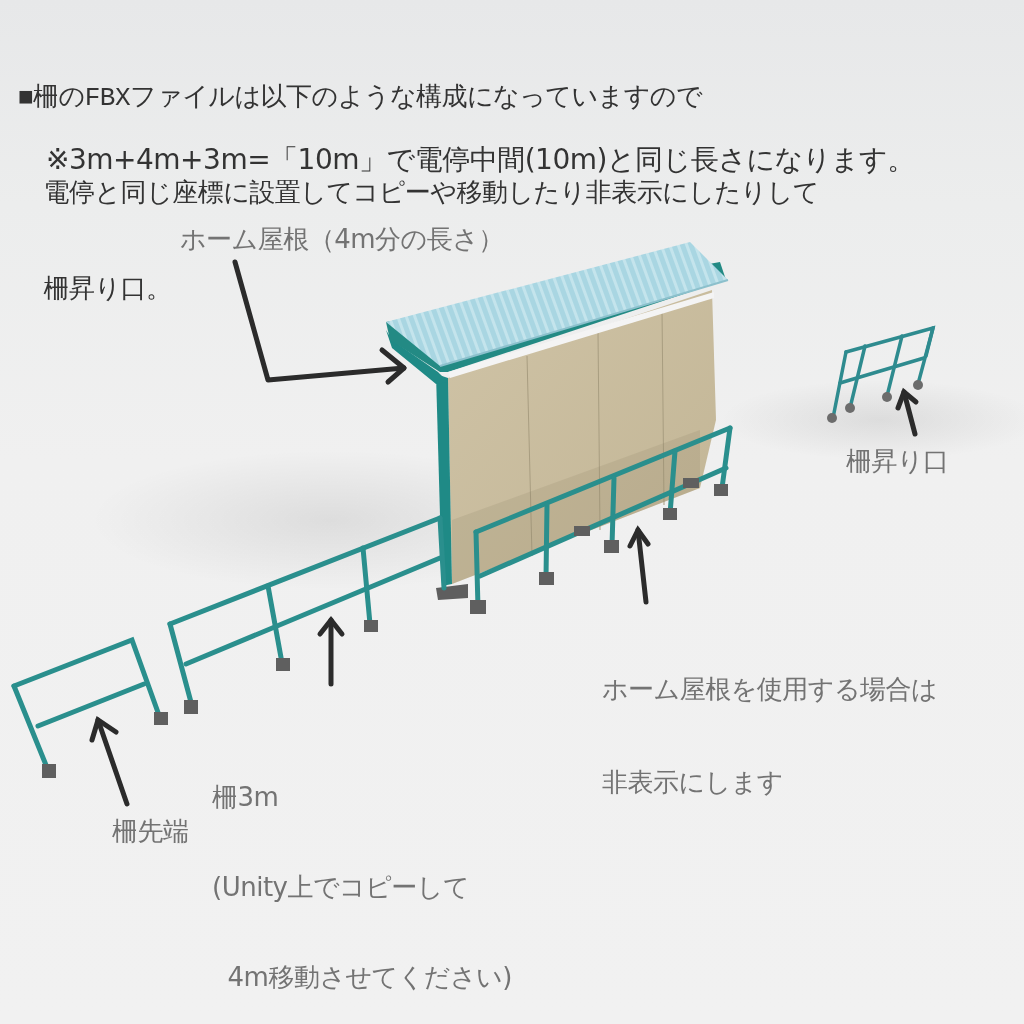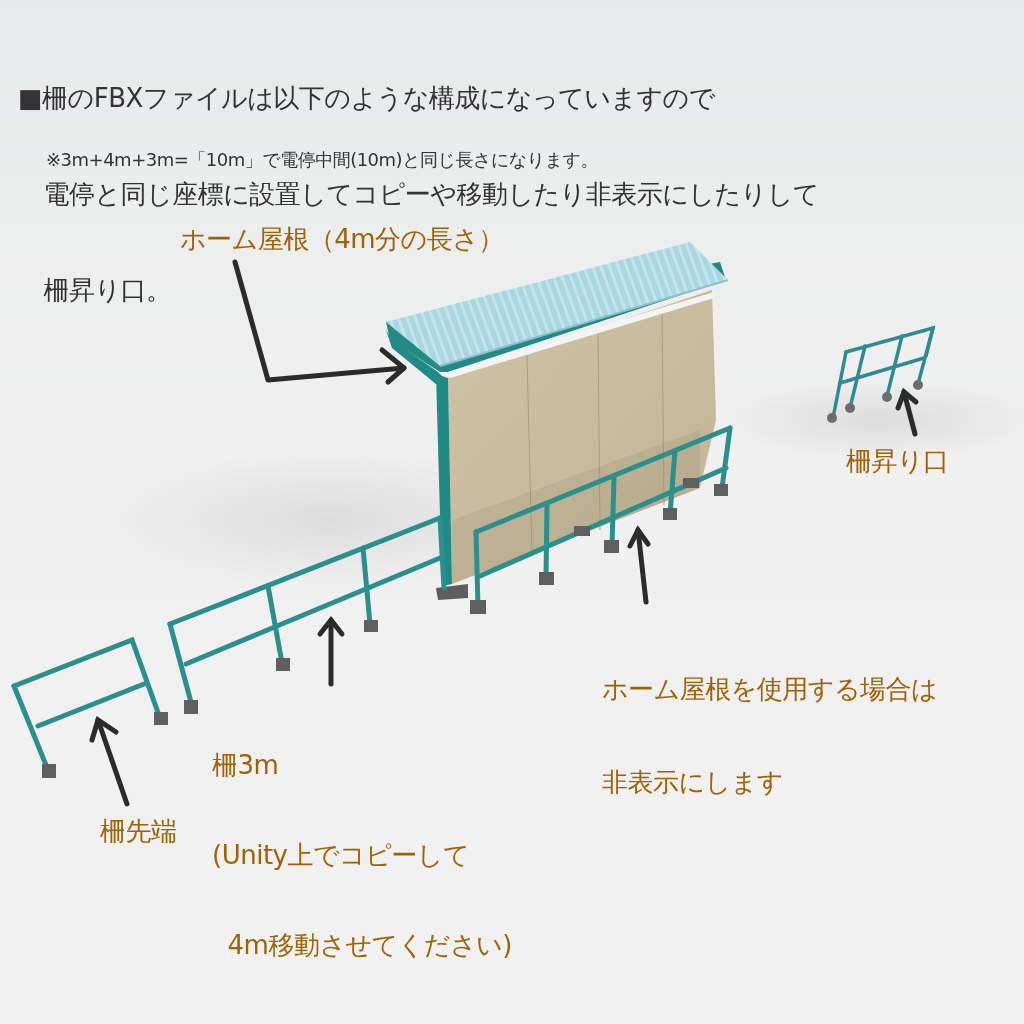--- a/index.html
+++ b/index.html
@@ -2,26 +2,26 @@
 <html><head>
 <meta charset="utf-8">
 <style>
   html, body { margin:0; padding:0; }
   body {
     width:1024px; height:1024px; overflow:hidden; position:relative;
     background: linear-gradient(180deg, #e7e8e9 0%, #eceded 20%, #f0f0f0 45%, #f1f1f1 100%);
     font-family: "DejaVu Sans", "Liberation Sans", sans-serif;
     color:#333;
   }
-  .txt { position:absolute; font-size:18px; line-height:31px; color:#333; white-space:pre; letter-spacing:-0.5px; }
-  .intro { left:18px; top:18px; font-size:26px; line-height:32px; }
+  .txt { position:absolute; font-size:28px; line-height:31px; color:#333; white-space:pre; letter-spacing:-0.5px; }
+  .intro { left:18px; top:18px; font-size:26px; line-height:32px;font-family:Liberation Mono, monospace; }
   .intro .line { display:block; }
   .note { left:46px; top:144px; }
   .scene { position:absolute; left:0; top:0; width:1024px; height:1024px; }
-  .label { position:absolute; font-size:26px; line-height:30px; color:#a16207; white-space:pre; letter-spacing:-0.5px; }
+  .label { position:absolute; font-size:26px; line-height:30px; color:#737373; white-space:pre; letter-spacing:-0.5px; }
   .label .line { display:block; }
 </style>
 </head>
 <body>
 
 <div class="txt intro">
   <span class="line">■柵のFBXファイルは以下のような構成になっていますので</span>
   <span class="line">　電停と同じ座標に設置してコピーや移動したり非表示にしたりして</span>
   <span class="line">　柵昇り口。</span>
 </div>
@@ -154,19 +154,19 @@
 <div class="label" style="left:602px; top:612px; line-height:31px;">
   <span class="line">ホーム屋根を使用する場合は</span>
   <span class="line">非表示にします</span>
   
   
   
   
   
 </div>
 
-<div class="label" style="left:212px; top:690px; line-height:30px;">
+<div class="label" style="left:212px; top:722px; line-height:30px;">
   <span class="line">柵3m</span>
   <span class="line">(Unity上でコピーして</span>
   <span class="line">  4m移動させてください)</span>
 </div>
 
-<div class="label" style="left:100px; top:816px;">柵先端</div>
+<div class="label" style="left:112px; top:816px;">柵先端</div>
 
 </body></html>

